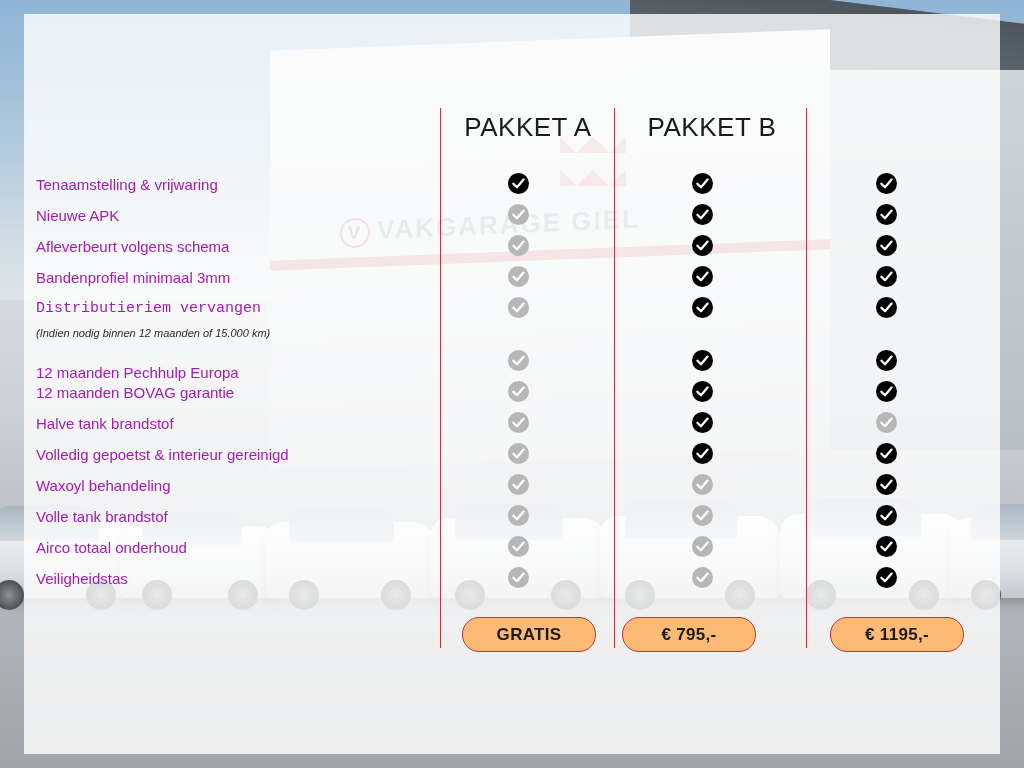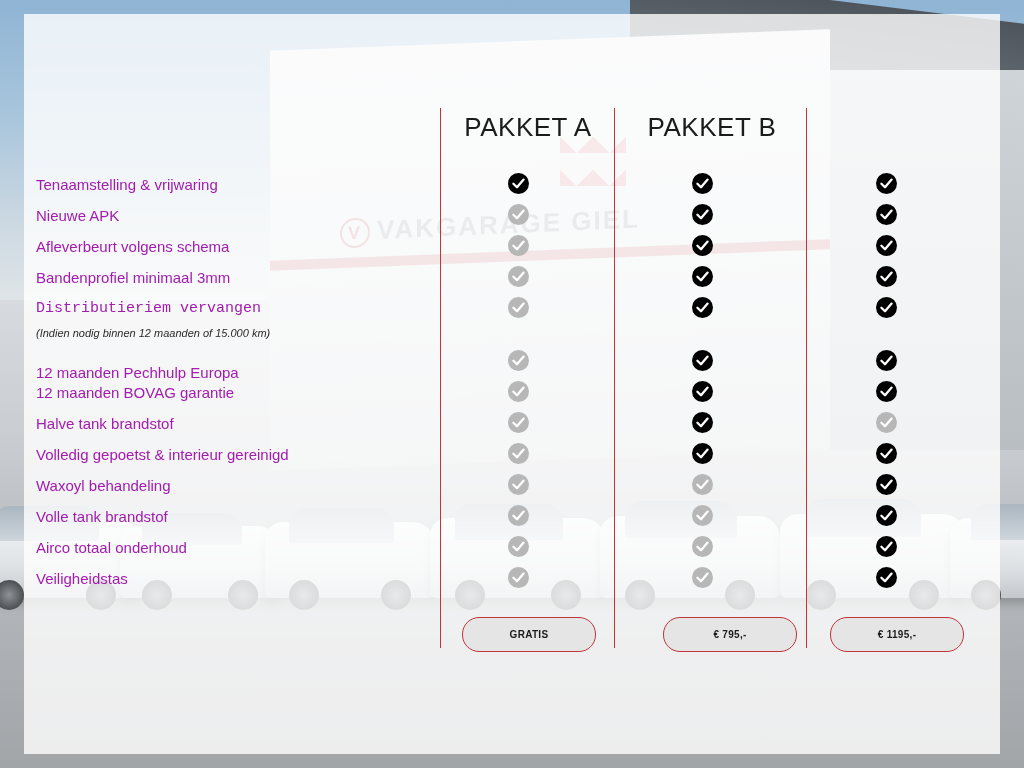--- a/index.html
+++ b/index.html
@@ -176,31 +176,31 @@
   }
   .mark svg { display: block; }
 
   .price {
     position: absolute;
     top: 617px;
     width: 132px;
     height: 33px;
     border: 1.6px solid #c0343c;
     border-radius: 17px;
-    background: #e5e5e5;
+    background: #fdba74;
     color: #1b1b1b;
-    font-size: 10px;
+    font-size: 17px;
     font-weight: bold;
     display: flex;
     align-items: center;
     justify-content: center;
     letter-spacing: .3px;
   }
   #price-a { left: 462px; }
-  #price-b { left: 663px; }
+  #price-b { left: 622px; }
   #price-c { left: 830px; }
 </style>
 </head>
 <body>
 
 <div id="stage">
 
   <div class="bg-sky"></div>
   <div class="bg-ground"></div>
   <div class="bg-building-roof"></div>

